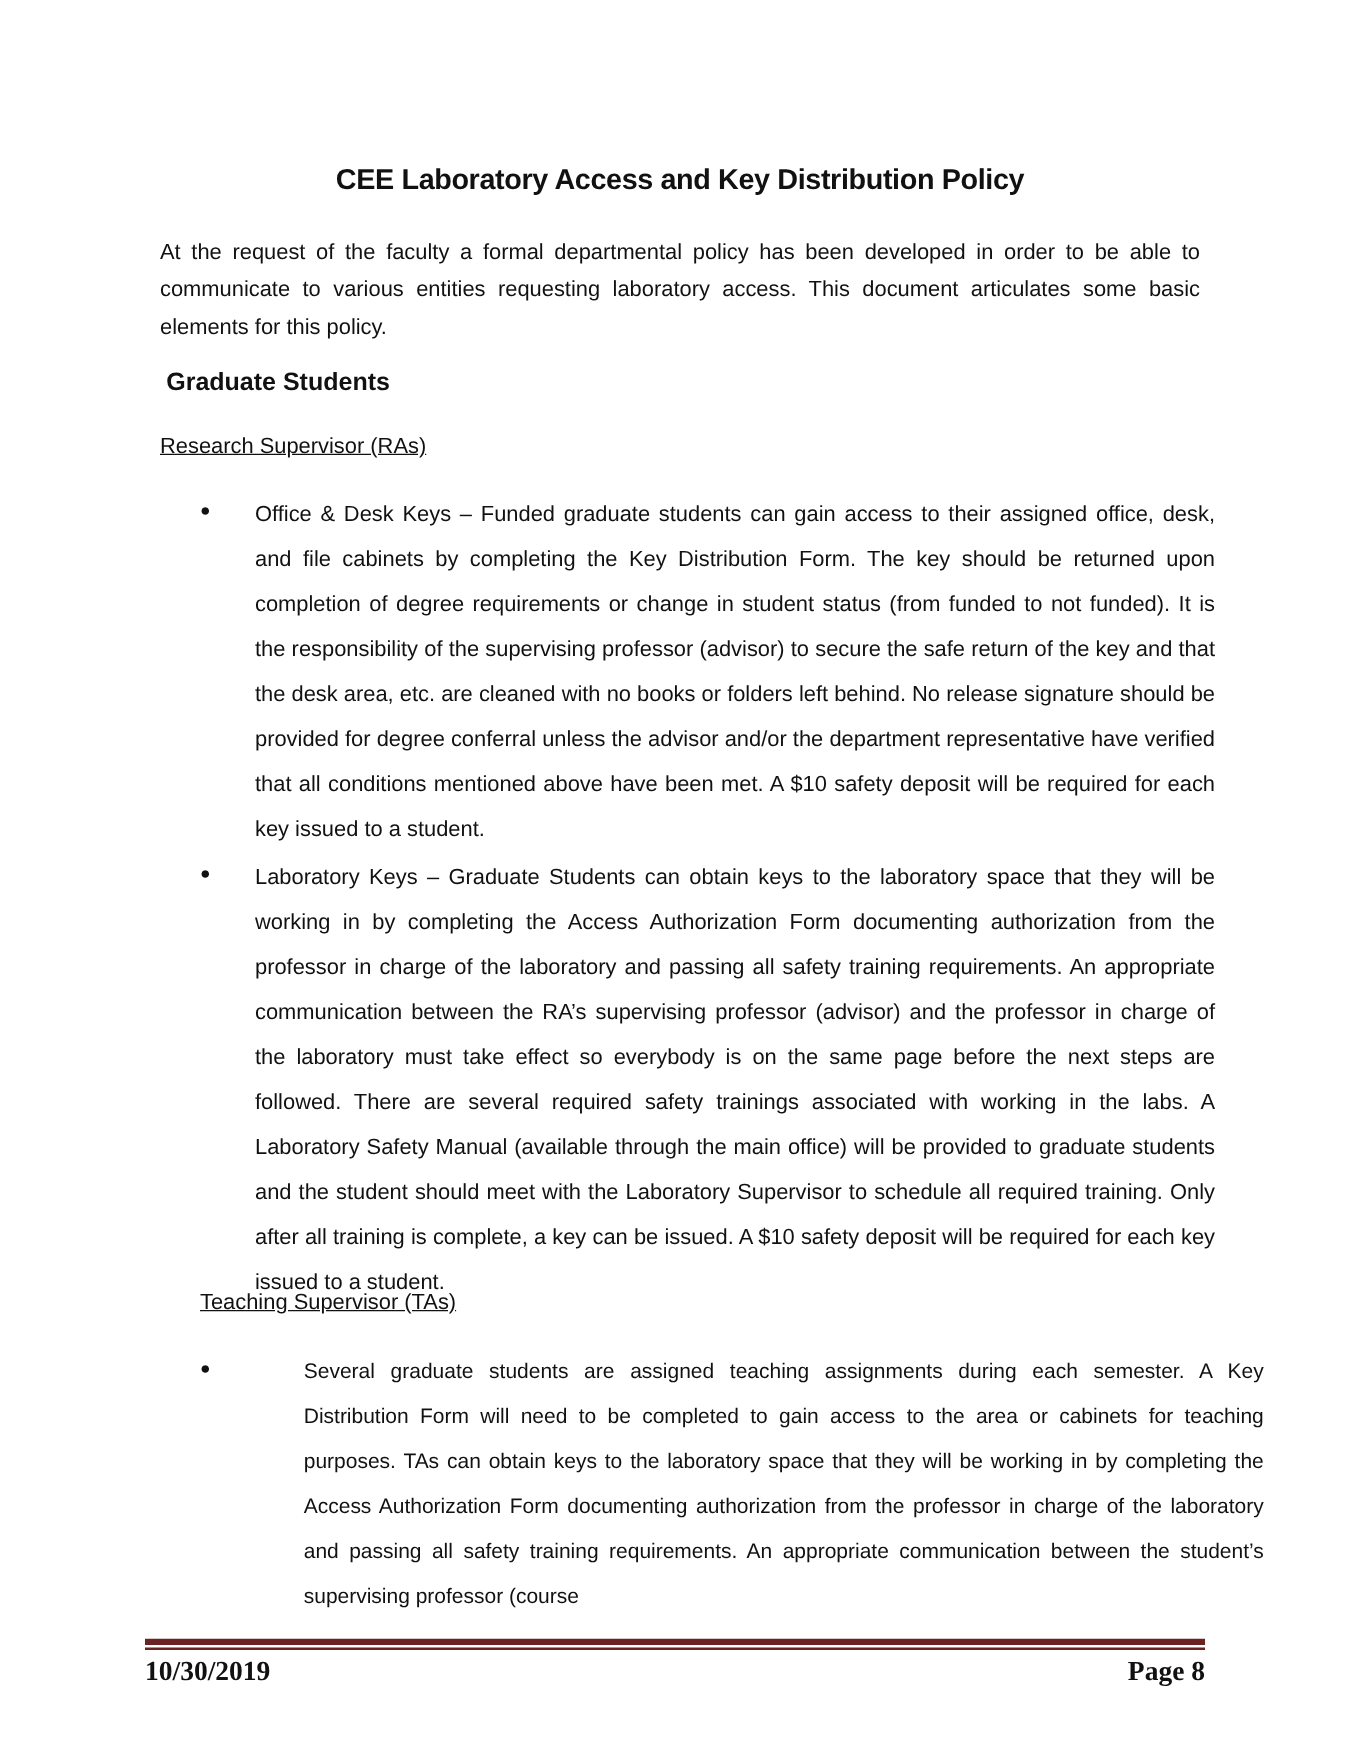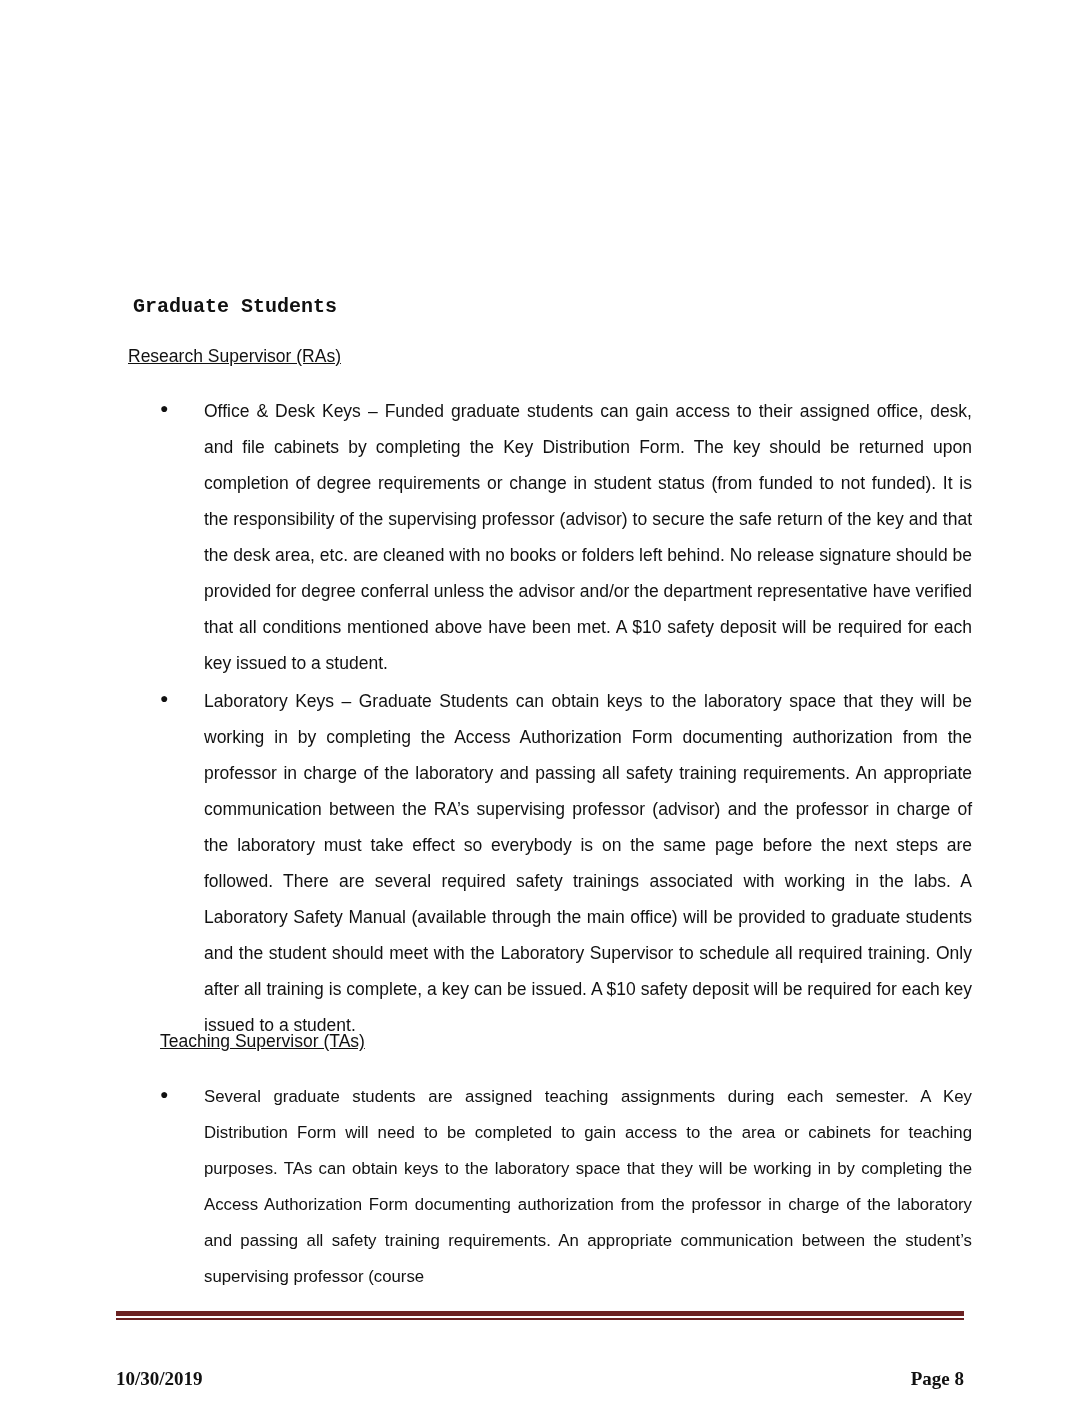--- a/index.html
+++ b/index.html
@@ -4,43 +4,45 @@
 <style>
   html, body { margin: 0; padding: 0; background: #ffffff; }
   body { width: 1088px; height: 1408px; position: relative; overflow: hidden;
          font-family: "Liberation Sans", "DejaVu Sans", sans-serif; color: #111; }
   .page { position: absolute; left: 0; top: 0; width: 1088px; height: 1408px; }
   .title { position: absolute; top: 130px; left: 0; width: 1088px; text-align: center;
            font-weight: bold; font-size: 23px; letter-spacing: -0.3px; }
   .para { position: absolute; font-size: 17.5px; line-height: 30px; text-align: justify;
           text-align-last: left; }
   .intro { left: 128px; top: 186px; width: 832px; }
-  .h2 { position: absolute; left: 133px; top: 295px; font-weight: bold; font-size: 20px; font-family: Liberation Mono, monospace; }
+  .h2 { position: absolute; left: 133px; top: 295px; font-weight: bold; font-size: 20px; }
   .sub { position: absolute; font-size: 17.5px; text-decoration: underline; }
   .sub-ra { left: 128px; top: 346px; }
   .sub-ta { left: 160px; top: 1031px; }
   .bullet-row { position: absolute; left: 160px; width: 800px; }
   .bullet { position: absolute; left: 0; top: 0; font-size: 14px; line-height: 30px; }
   .bullet-text { position: absolute; left: 44px; width: 768px; font-size: 17.5px; line-height: 36px;
                  text-align: justify; text-align-last: left; }
   .b1 { top: 393px; }
   .b2 { top: 683px; }
   .b3 { top: 1079px; }
-  .b3 .bullet-text { font-size: 16.8px; }
+  .b3 .bullet-text { font-size: 16.8px; margin-left: 39px; }
   .rule-thick { position: absolute; left: 116px; top: 1311px; width: 848px; height: 5px; background: #6b2222; }
   .rule-thin { position: absolute; left: 116px; top: 1318px; width: 848px; height: 2px; background: #6b2222; }
   .footer { position: absolute; top: 1324px; font-family: "Liberation Serif", "DejaVu Serif", serif;
-            font-size: 19px; font-weight: bold; margin-top: 44px; }
+            font-size: 22px; font-weight: bold; }
   .footer-date { left: 116px; }
   .footer-page { right: 124px; }
 </style>
 </head>
 <body>
 
 <div class="page">
+  <div class="title">CEE Laboratory Access and Key Distribution Policy</div>
+  <div class="para intro">At the request of the faculty a formal departmental policy has been developed in order to be able to communicate to various entities requesting laboratory access. This document articulates some basic elements for this policy.</div>
   <div class="h2">Graduate Students</div>
 
   <div class="sub sub-ra">Research Supervisor (RAs)</div>
 
   <div class="bullet-row b1">
     <span class="bullet">●</span>
     <div class="bullet-text">Office &amp; Desk Keys – Funded graduate students can gain access to their assigned office, desk, and file cabinets by completing the Key Distribution Form. The key should be returned upon completion of degree requirements or change in student status (from funded to not funded). It is the responsibility of the supervising professor (advisor) to secure the safe return of the key and that the desk area, etc. are cleaned with no books or folders left behind. No release signature should be provided for degree conferral unless the advisor and/or the department representative have verified that all conditions mentioned above have been met. A $10 safety deposit will be required for each key issued to a student.</div>
   </div>
 
   <div class="bullet-row b2">

